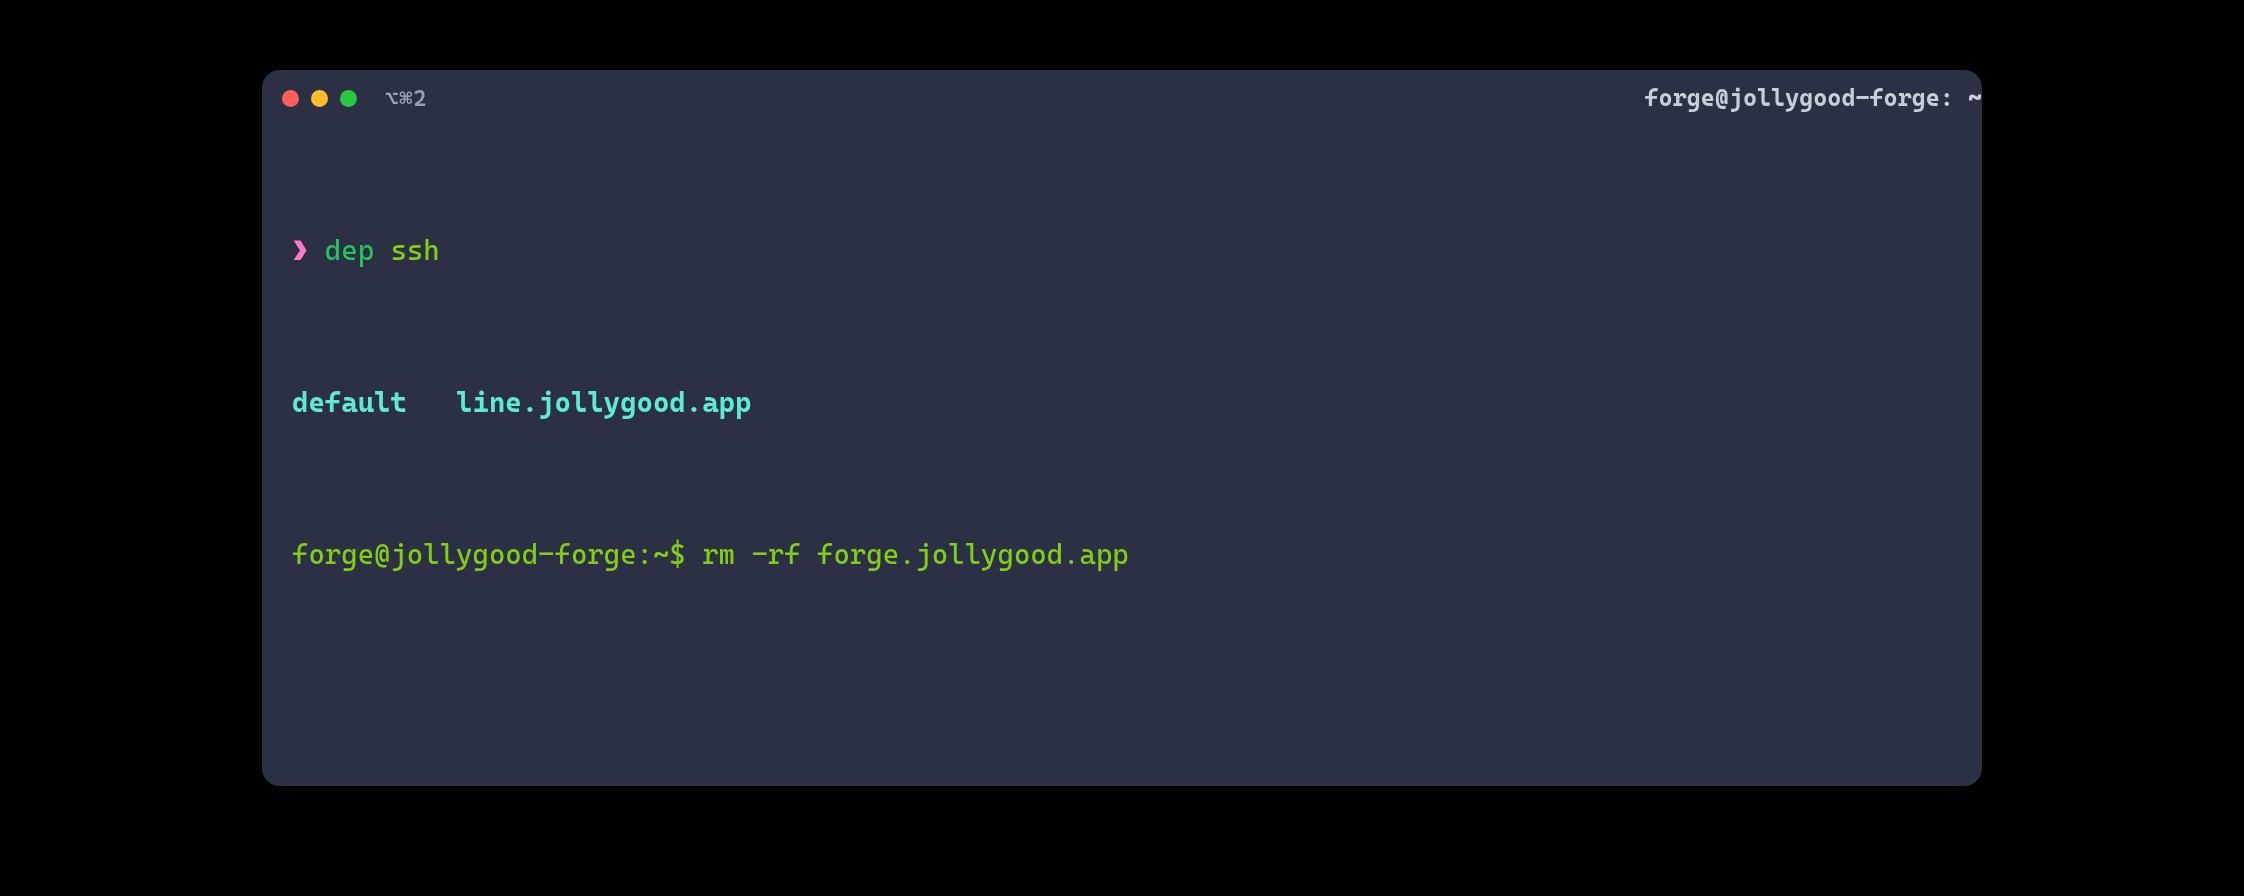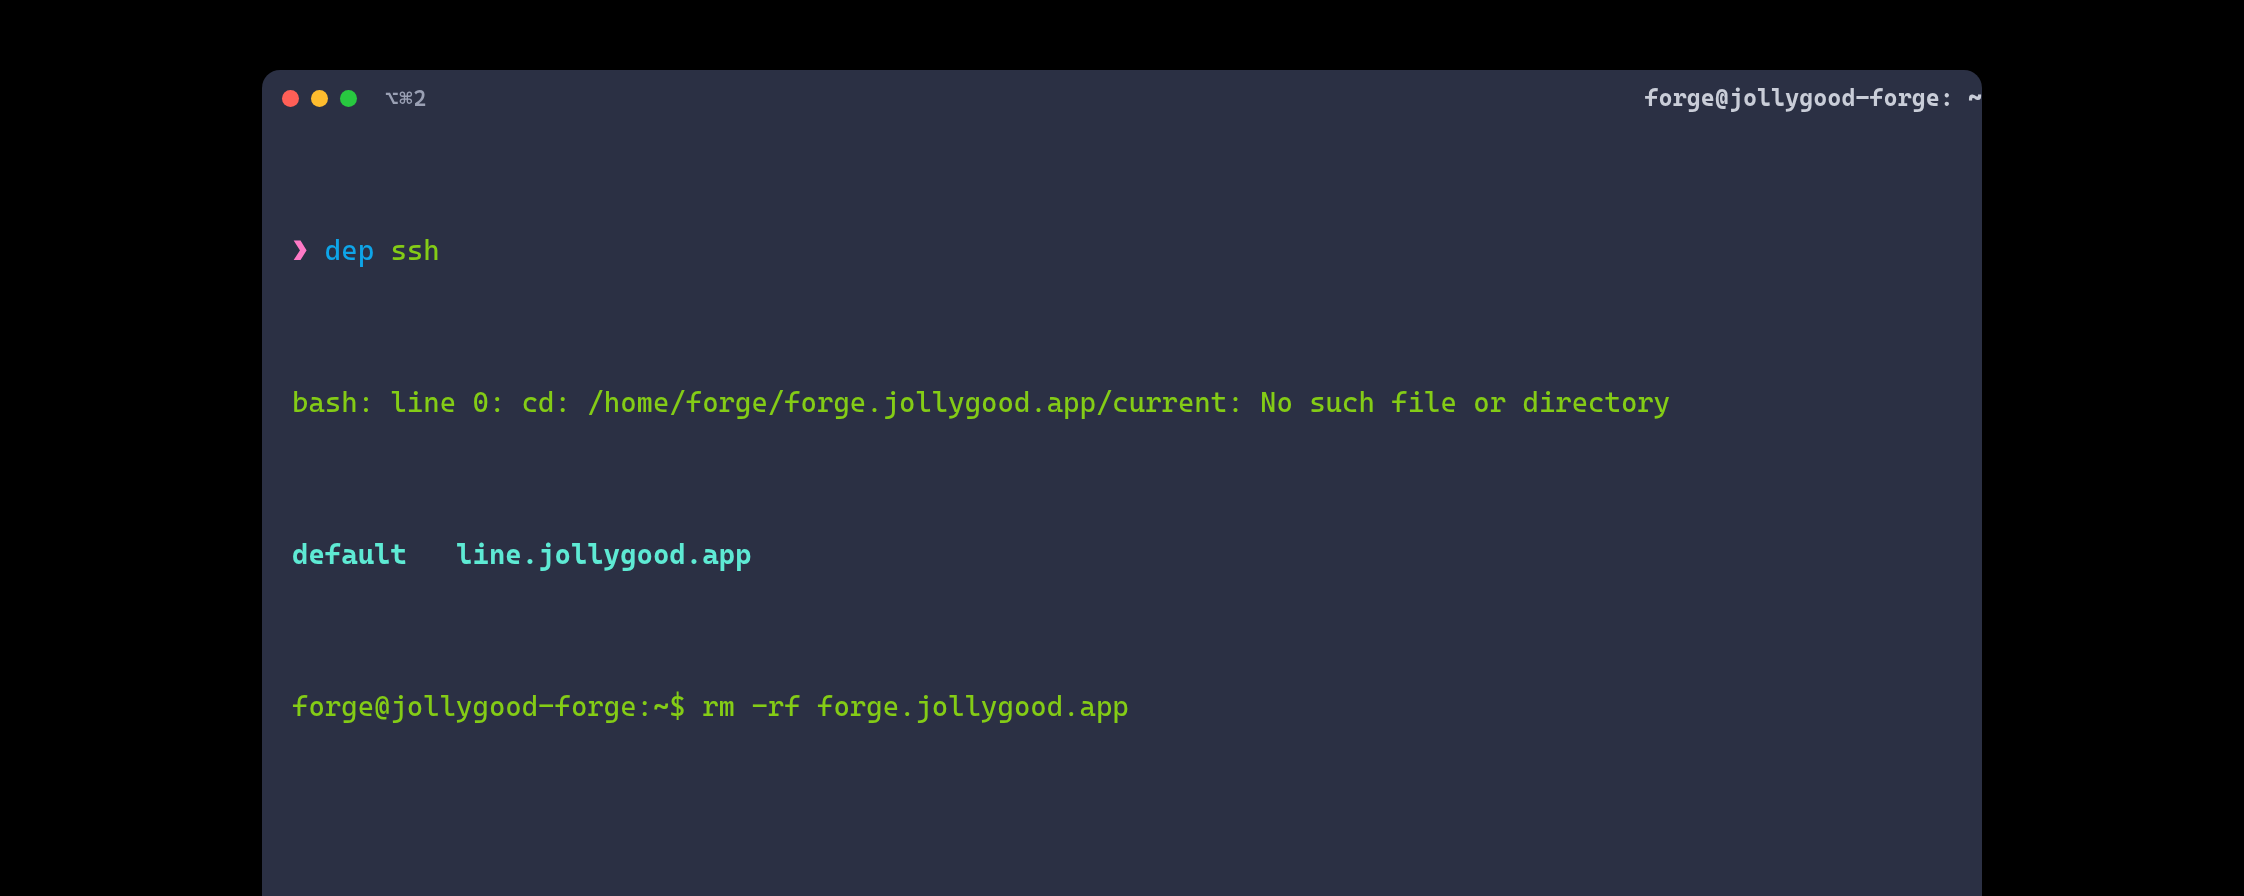--- a/index.html
+++ b/index.html
@@ -59,40 +59,39 @@
   .terminal-body {
     padding: 24px 30px 40px 30px;
     font-size: 28px;
     line-height: 1.45;
     color: #bcc1d0;
     white-space: pre;
   }
   .line { margin-bottom: 30px; }
   .line:last-child { margin-bottom: 8px; }
   .prompt-chevron { color: #ff79c6; font-weight: 700; }
-  .cmd-green { color: #0ea5e9; margin-top: 32px; }
+  .cmd-green { color: #22c55e; margin-top: 32px; }
   .fg-default { color: #84cc16; }
   .dir-blue { color: #5eead4; font-weight: 700; }
   .ls-row span { display: inline-block; }
 </style>
 </head>
 <body>
 
 <div class="terminal-window">
   <div class="title-bar">
     <div class="traffic-lights">
       <div class="tl red"></div>
       <div class="tl yellow"></div>
       <div class="tl green"></div>
     </div>
     <div class="tab-indicator">⌥⌘2</div>
     <div class="title-text">forge@jollygood-forge: ~</div>
   </div>
 
   <div class="terminal-body">
     <div class="line"><span class="prompt-chevron">❯</span> <span class="cmd-green">dep</span> <span class="fg-default">ssh</span></div>
-    <div class="line fg-default">bash: line 0: cd: /home/forge/forge.jollygood.app/current: No such file or directory</div>
     <div class="line ls-row"><span class="dir-blue">default</span>   <span class="dir-blue">line.jollygood.app</span></div>
     <div class="line"><span class="fg-default">forge@jollygood-forge:~$</span> <span class="fg-default">rm -rf forge.jollygood.app</span></div>
     
     
   </div>
 </div>
 
 </body></html>

